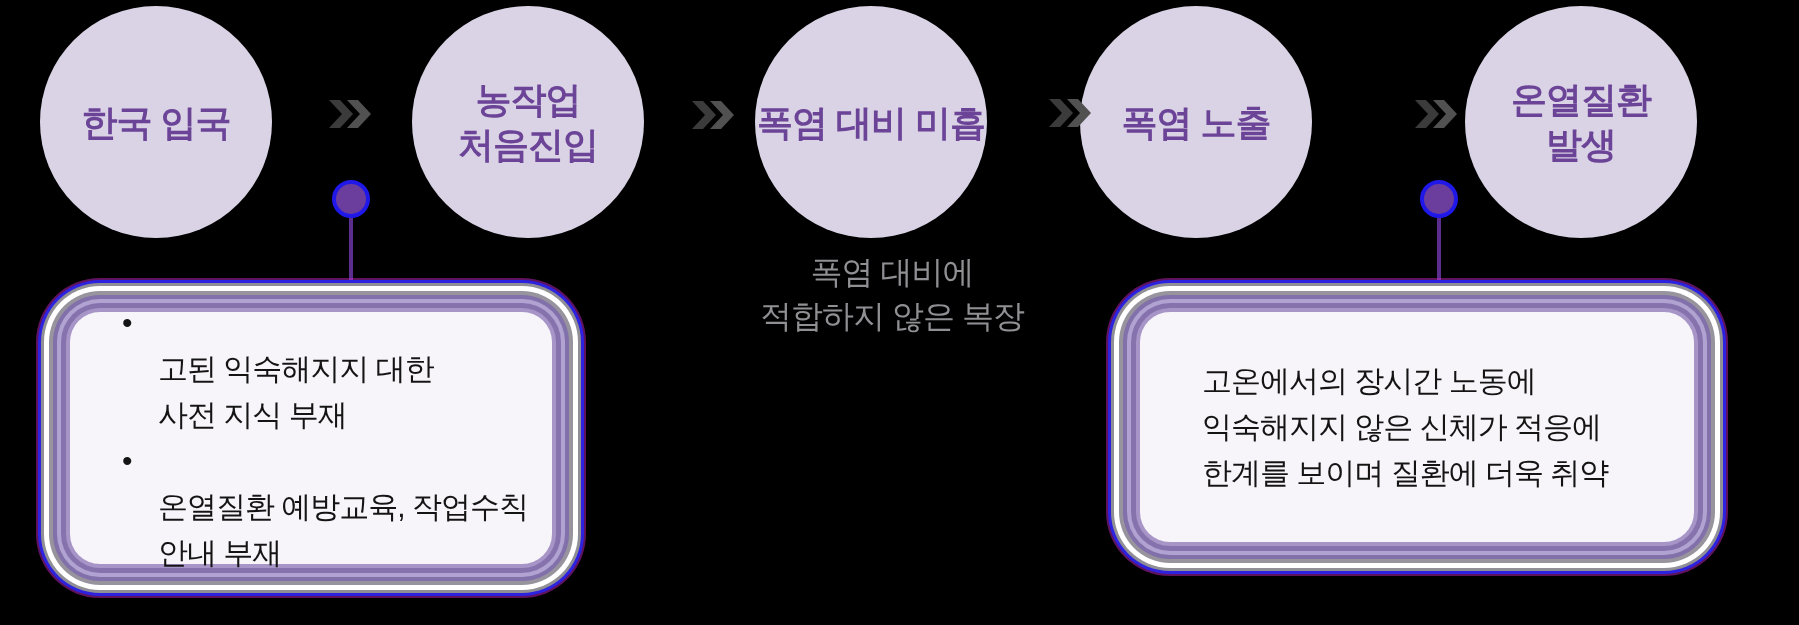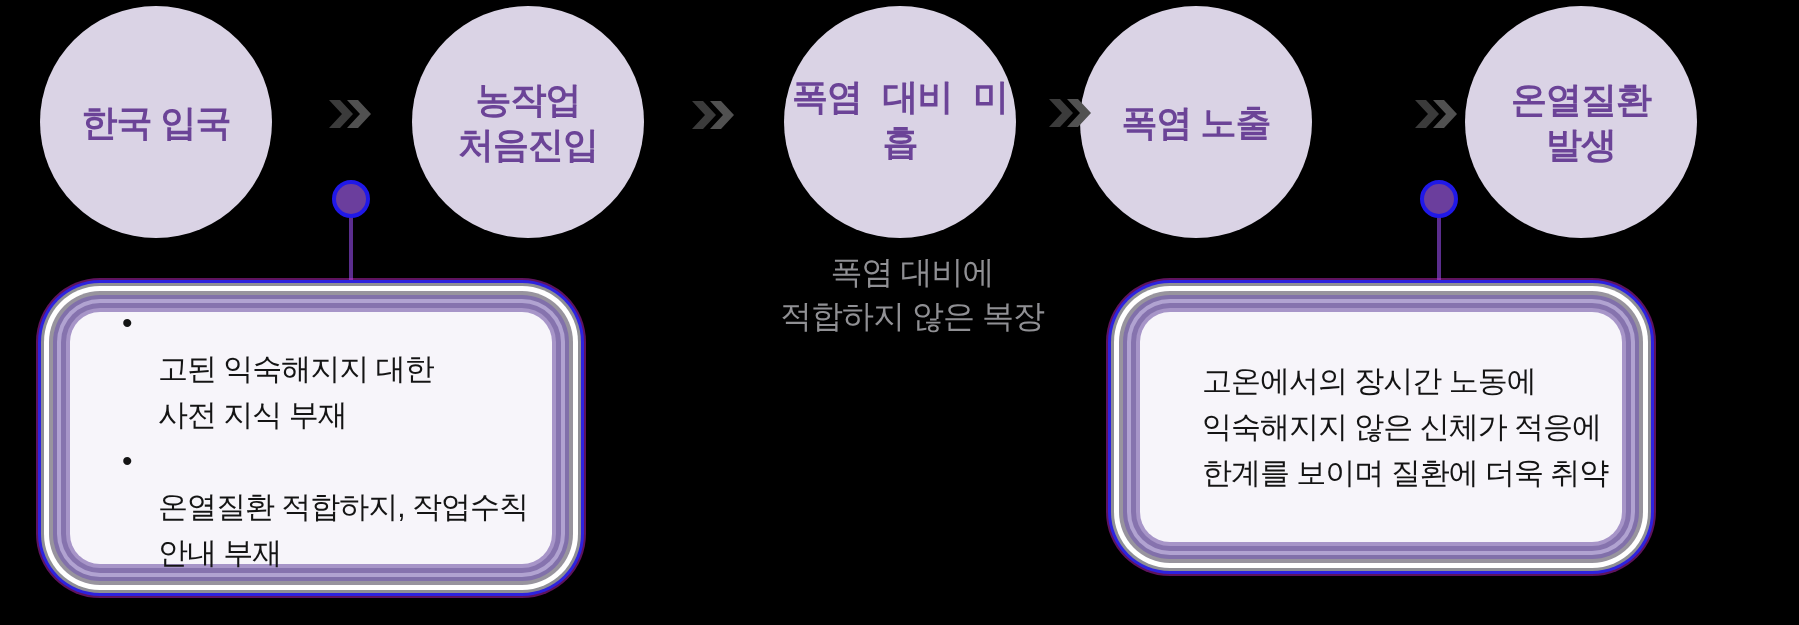--- a/index.html
+++ b/index.html
@@ -28,35 +28,35 @@
   .circle .step-label {
     color: var(--circle_text, #6B4397);
     font-weight: bold;
     font-size: 36px;
     line-height: 1.25;
     white-space: pre-line;
     letter-spacing: -1px;
   }
   .step-1 { left: 40px; }
   .step-2 { left: 412px; }
-  .step-3 { left: 784px; font-family: Liberation Mono, monospace; }
+  .step-3 { left: 755px; }
   .step-4 { left: 1080px; }
   .step-5 { left: 1465px; }
 
   
   .chevron { position: absolute; width: 44px; height: 30px; }
   .chevron-1 { left: 328px; top: 99px; }
   .chevron-2 { left: 691px; top: 100px; }
   .chevron-3 { left: 1048px; top: 98px; }
   .chevron-4 { left: 1414px; top: 99px; }
 
   
   .caption {
     position: absolute;
-    left: 712px;
+    left: 692px;
     top: 250px;
     width: 400px;
     text-align: center;
     color: var(--caption_gray, #909094);
     font-size: 32px;
     line-height: 44px;
     white-space: pre-line;
     letter-spacing: -1px;
   }
 
@@ -106,21 +106,21 @@
     left: 70px;
     top: 312px;
     width: 482px;
     height: 252px;
     display: flex;
     align-items: center;
   }
   .callout-right {
     left: 1140px;
     top: 312px;
-    width: 482px;
+    width: 554px;
     height: 230px;
     display: flex;
     align-items: center;
   }
   .callout ul {
     list-style: none;
     margin: 0;
     padding: 0 10px 0 88px;
   }
   .callout li { position: relative; white-space: pre-line; }
@@ -191,21 +191,21 @@
   <div class="connector-dot dot-1"></div>
   <div class="connector-dot dot-2"></div>
 
   <div class="callout callout-left">
     <ul>
       <li>
         <span class="bullet">•</span><span>고된 익숙해지지 대한
 사전 지식 부재</span>
       </li>
       <li>
-        <span class="bullet">•</span><span>온열질환 적합하지, 작업수칙
+        <span class="bullet">•</span><span>온열질환 예방교육, 작업수칙
 안내 부재</span>
       </li>
     </ul>
   </div>
 
   <div class="callout callout-right">
     <span class="callout-text">고온에서의 장시간 노동에
 익숙해지지 않은 신체가 적응에
 한계를 보이며 질환에 더욱 취약</span>
   </div>

